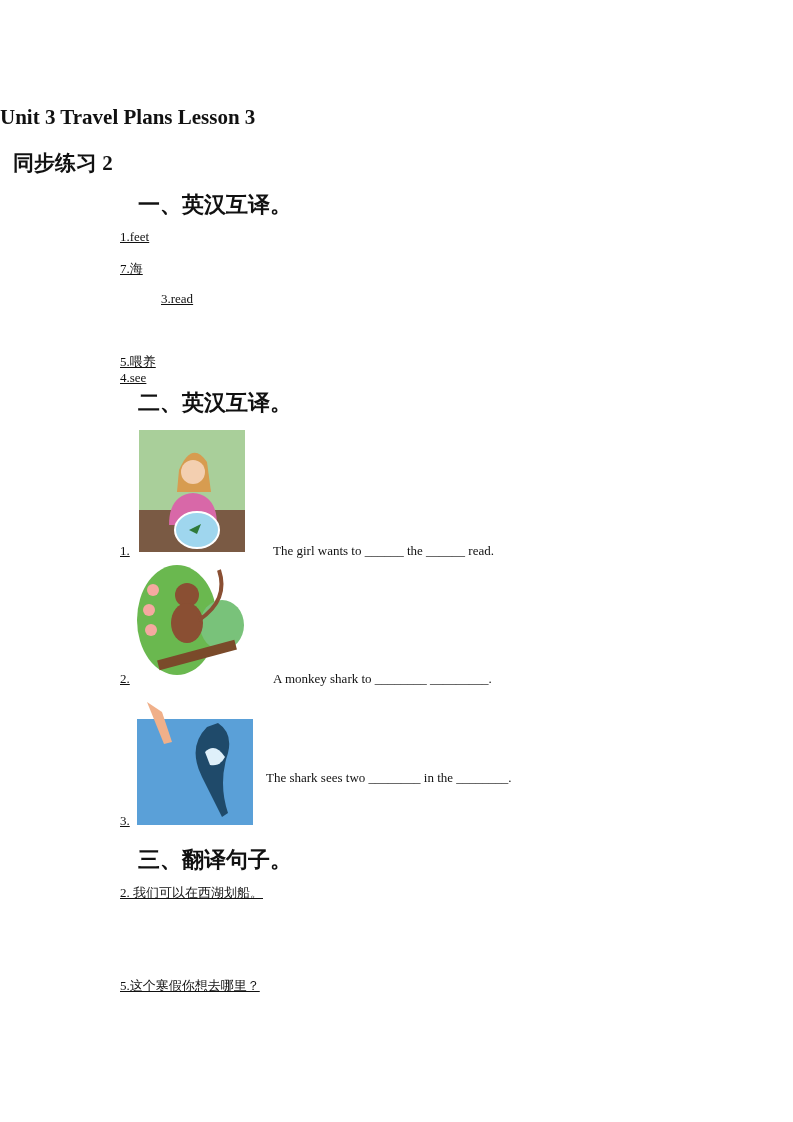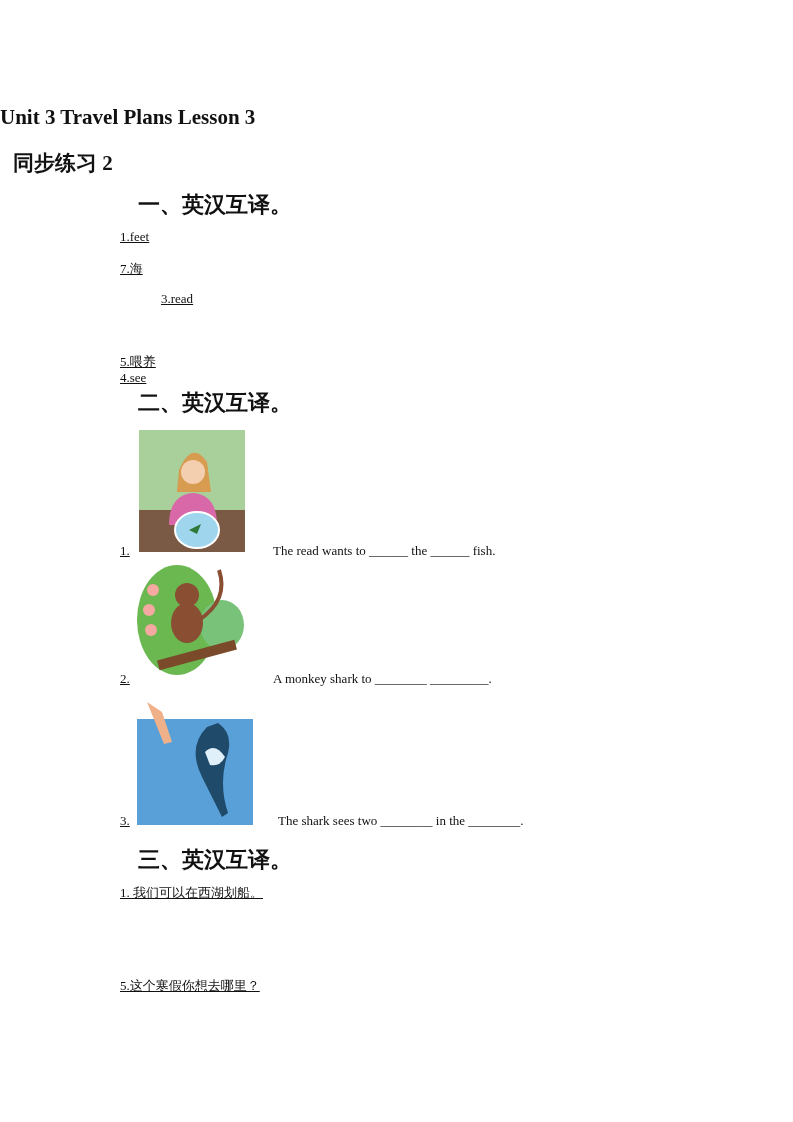--- a/index.html
+++ b/index.html
@@ -32,21 +32,21 @@
     <rect width="106" height="122" fill="#a9cf9a"></rect>
     <rect y="80" width="106" height="42" fill="#7a5a44"></rect>
     <path d="M40 40 q13 -30 28 -8 l4 30 h-34z" fill="#d79c50"></path>
     <circle cx="54" cy="42" r="12" fill="#f3cfb0"></circle>
     <path d="M30 95 q0 -30 24 -32 q24 2 24 32z" fill="#d868a8"></path>
     <ellipse cx="58" cy="100" rx="22" ry="18" fill="#9fd6ee" stroke="#fff" stroke-width="2"></ellipse>
     <path d="M50 100 l12 -6 l-4 10z" fill="#2f7a3a"></path>
   </svg>
 </div>
 <div class="abs item" style="top:543px;">1.</div>
-<div class="abs sentence" style="left:273px; top:543px;">The read wants to ______ the ______ fish.</div>
+<div class="abs sentence" style="left:273px; top:543px;">The girl wants to ______ the ______ read.</div>
 
 <div class="pic" style="left:137px; top:565px; width:108px; height:115px;">
   <svg width="108" height="115" viewBox="0 0 108 115">
     <rect width="108" height="115" fill="#fff"></rect>
     <ellipse cx="40" cy="55" rx="40" ry="55" fill="#6ab84f"></ellipse>
     <ellipse cx="85" cy="60" rx="22" ry="25" fill="#79c27a"></ellipse>
     <rect x="20" y="85" width="80" height="10" transform="rotate(-15 60 90)" fill="#7a4a2a"></rect>
     <circle cx="16" cy="25" r="6" fill="#f5a9a0"></circle>
       <circle cx="12" cy="45" r="6" fill="#f5a9a0"></circle>
       <circle cx="14" cy="65" r="6" fill="#f5a9a0"></circle>
@@ -61,17 +61,17 @@
 <div class="pic" style="left:137px; top:697px; width:116px; height:128px;">
   <svg width="116" height="128" viewBox="0 0 116 128">
     <rect width="116" height="128" fill="#fff"></rect>
     <rect y="22" width="116" height="106" fill="#5aa0d8"></rect>
     <path d="M10 5 l15 10 l10 30 l-8 2z" fill="#f0b08a"></path>
     <path d="M70 30 q-20 20 -5 50 q10 20 20 40 l6 -4 q-10 -30 0 -60 q5 -20 -10 -30z" fill="#1f4a6a"></path>
     <path d="M68 55 q10 -10 20 5 q-5 10 -15 8z" fill="#dff0fa"></path>
   </svg>
 </div>
 <div class="abs item" style="top:813px;">3.</div>
-<div class="abs sentence" style="left:266px; top:813px;margin-left:12px;">The shark sees two ________ in the ________.</div>
+<div class="abs sentence" style="left:266px; top:770px;">The shark sees two ________ in the ________.</div>
 
-<div class="abs section" style="top:845px;">三、英汉互译。</div>
-<div class="abs item" style="top:884px;">1. 我们可以在西湖划船。</div>
+<div class="abs section" style="top:845px;">三、翻译句子。</div>
+<div class="abs item" style="top:884px;">2. 我们可以在西湖划船。</div>
 <div class="abs item" style="top:977px;">5.这个寒假你想去哪里？</div>
 
 </body></html>

